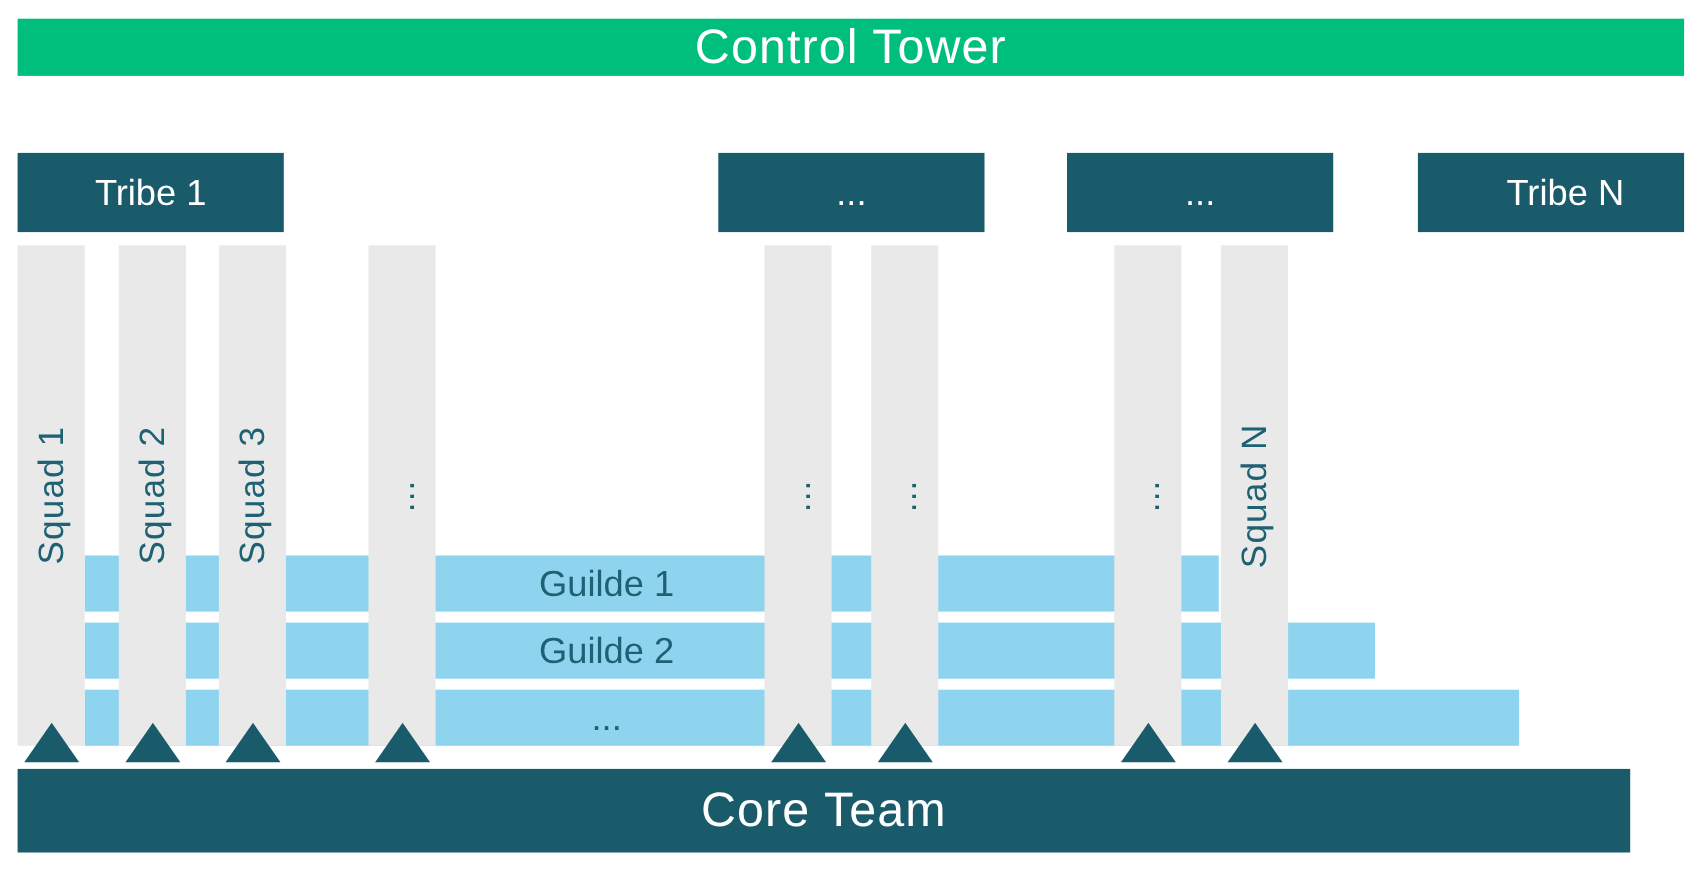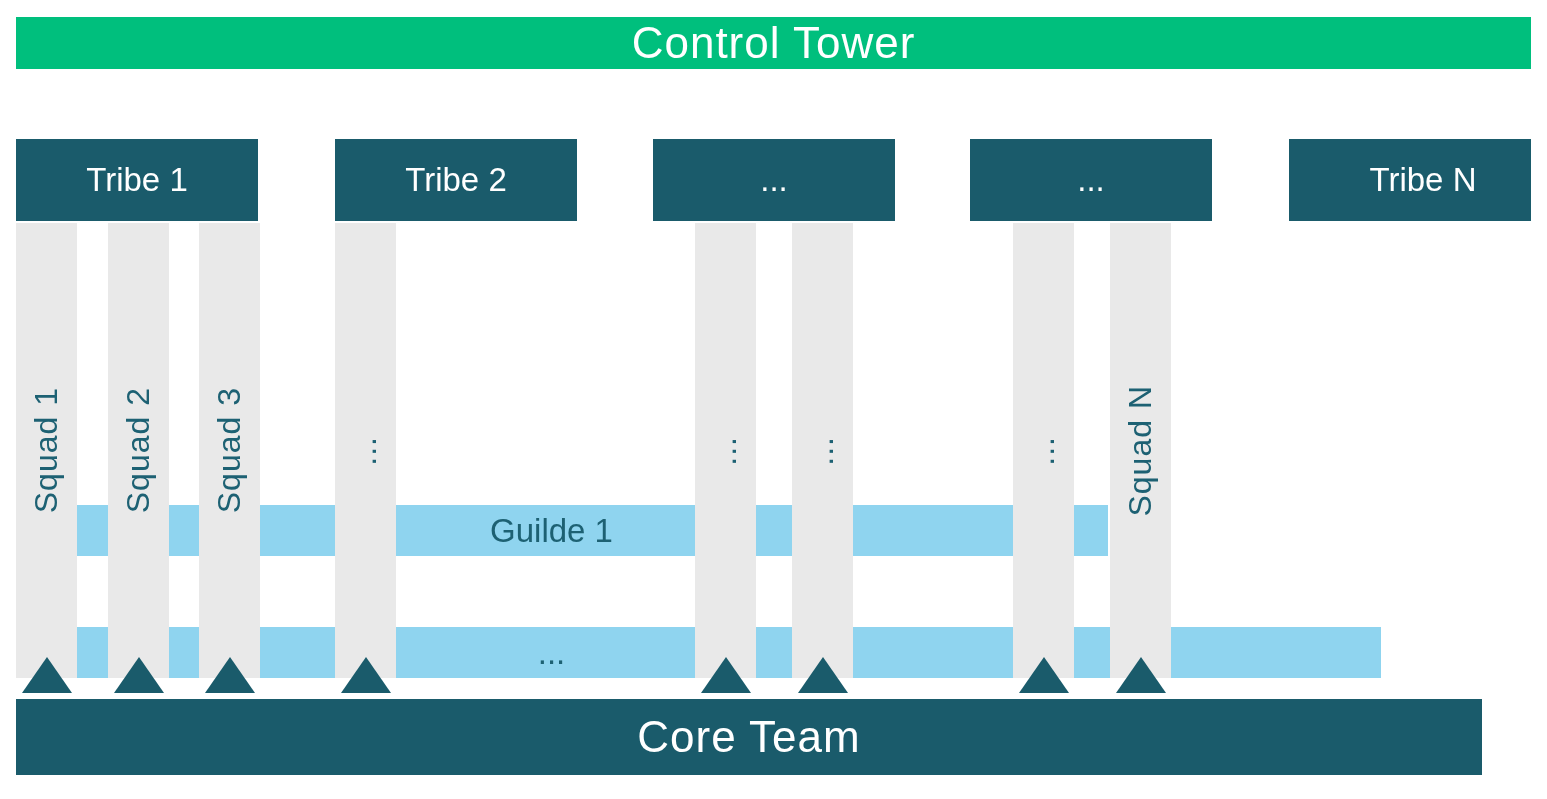--- a/index.html
+++ b/index.html
@@ -39,21 +39,21 @@
   .core-team {
     left: 16px; top: 699px;
     width: 1466px; height: 76px;
     background: var(--teal);
     font-size: 44px;
     letter-spacing: 1px;
   }
   .tribe {
     position: absolute;
     top: 139px;
-    width: 242px; height: 82px;
+    width: 242px; height: 72px;
     background: var(--teal);
     color: #ffffff;
     font-size: 33px;
     font-weight: 300;
     display: flex;
     align-items: center;
     justify-content: center;
     z-index: 4;
   }
   .guilde {
@@ -109,20 +109,23 @@
 
 <div class="stage">
 
   <div class="bar control-tower">
     <span>Control Tower</span>
   </div>
 
   <div class="guilde" style="top:505px; width:1031px;">
     <span class="guilde-label">Guilde 1</span>
   </div>
+  <div class="guilde" style="top:566px; width:1173px;">
+    <span class="guilde-label">Guilde 2</span>
+  </div>
   <div class="guilde" style="top:627px; width:1304px;">
     <span class="guilde-label">...</span>
   </div>
 
   <div class="squad-col" style="left:16px;">
     <span class="squad-label">Squad 1</span>
   </div>
   <div class="squad-col" style="left:108px;">
     <span class="squad-label">Squad 2</span>
   </div>
@@ -141,23 +144,20 @@
   <div class="squad-col" style="left:1013px;">
     <span class="squad-label">...</span>
   </div>
   <div class="squad-col" style="left:1110px;">
     <span class="squad-label">Squad N</span>
   </div>
 
   <div class="tribe" style="left:16px;">
     <span>Tribe 1</span>
   </div>
-  <div class="tribe" style="left:335px;">
-    <span>Tribe 2</span>
-  </div>
   <div class="tribe" style="left:653px;">
     <span>...</span>
   </div>
   <div class="tribe" style="left:970px;">
     <span>...</span>
   </div>
   <div class="tribe" style="left:1289px;padding-left:26px;">
     <span>Tribe N</span>
   </div>
 

